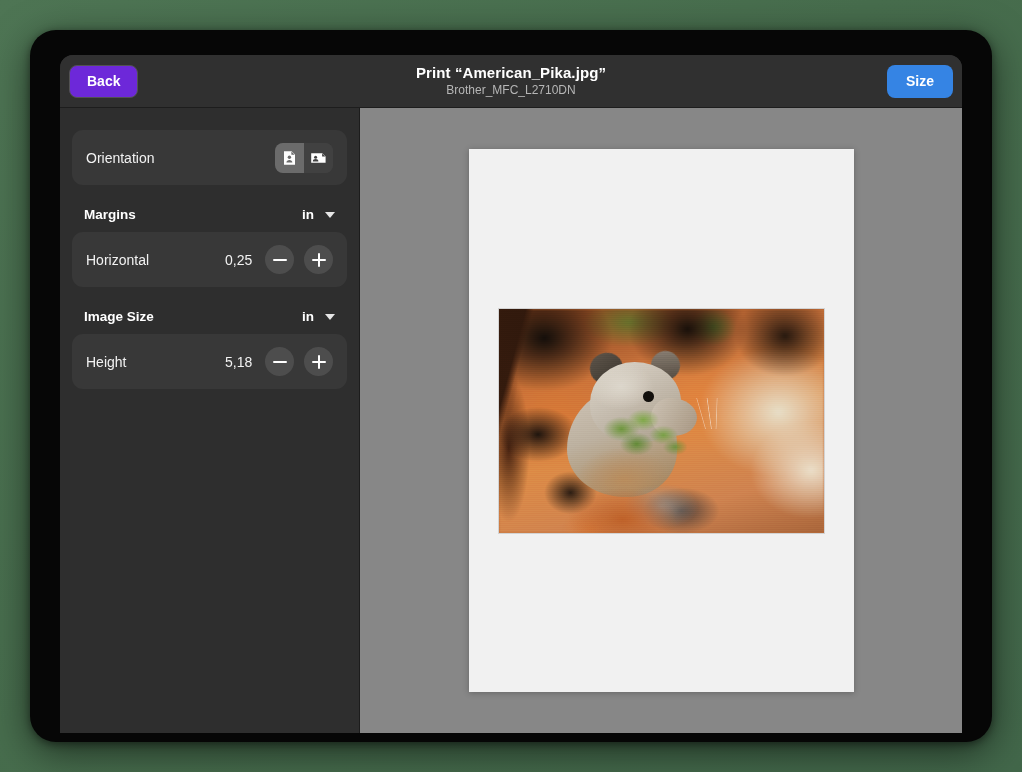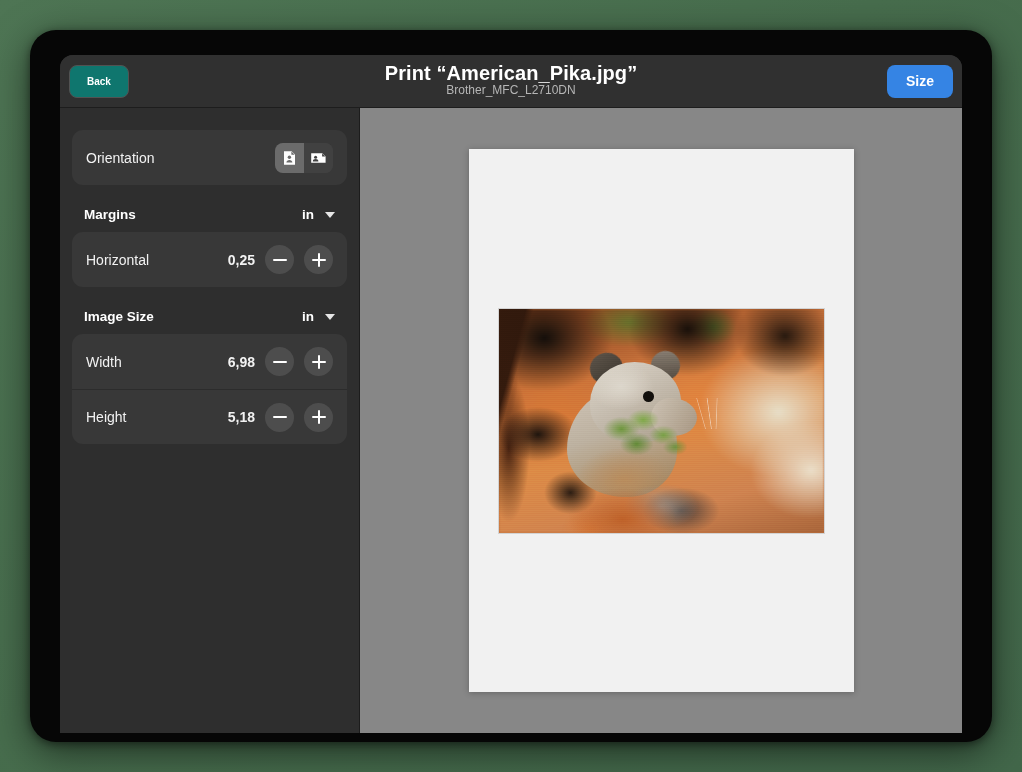--- a/index.html
+++ b/index.html
@@ -64,41 +64,41 @@
   .hb-title-wrap {
     position: absolute;
     left: 0; right: 0; top: 0; bottom: 0;
     display: flex;
     flex-direction: column;
     align-items: center;
     justify-content: center;
     pointer-events: none;
   }
   .hb-title {
-    font-size: 20px;
+    font-size: 15px;
     font-weight: bold;
     color: #ffffff;
     line-height: 18px;
     letter-spacing: .1px;
   }
   .hb-subtitle {
     font-size: 12px;
     color: #b6b6b6;
     line-height: 16px;
     margin-top: 0px;
   }
 
   .btn-back {
     position: relative;
     z-index: 3;
-    background: #0f766e;
+    background: #6d28d9;
     color: #ffffff;
     border: 1px solid #525252;
     border-radius: 8px;
-    font-size: 10px;
+    font-size: 14px;
     font-weight: bold;
     padding: 7px 17px;
     cursor: pointer;
     font-family: inherit;
     line-height: 17px;
   }
 
   .btn-print {
     position: relative;
     z-index: 3;
@@ -189,22 +189,20 @@
     margin-left: auto;
     display: flex;
     align-items: center;
     gap: 10px;
   }
 
   .row-value {
     font-size: 14px;
     color: #f2f2f2;
     min-width: 30px;
-    text-align: right;
-    font-weight: bold;
   }
 
   
   .segmented {
     display: flex;
     border-radius: 8px;
     overflow: hidden;
     background: #414141;
   }
   .seg-btn {
@@ -538,37 +536,20 @@
             <div class="section-head">
               <div class="section-title">Image Size</div>
               <div class="unit-select">
                 <span class="unit-label">in</span>
                 <span class="caret"></span>
               </div>
             </div>
             <div class="card">
 
 
-              <div class="row">
-                <div class="row-label">Width</div>
-                <div class="row-right">
-                  <span class="row-value">6,98</span>
-                  <button class="stepper">
-                    <span class="icon-minus">
-                        <i class="h"></i>
-                      </span>
-                  </button>
-                  <button class="stepper">
-                    <span class="icon-plus">
-                        <i class="h"></i>
-                        <i class="v"></i>
-                      </span>
-                  </button>
-                </div>
-              </div>
 
               <div class="row">
                 <div class="row-label">Height</div>
                 <div class="row-right">
                   <span class="row-value">5,18</span>
                   <button class="stepper">
                     <span class="icon-minus">
                         <i class="h"></i>
                       </span>
                   </button>

